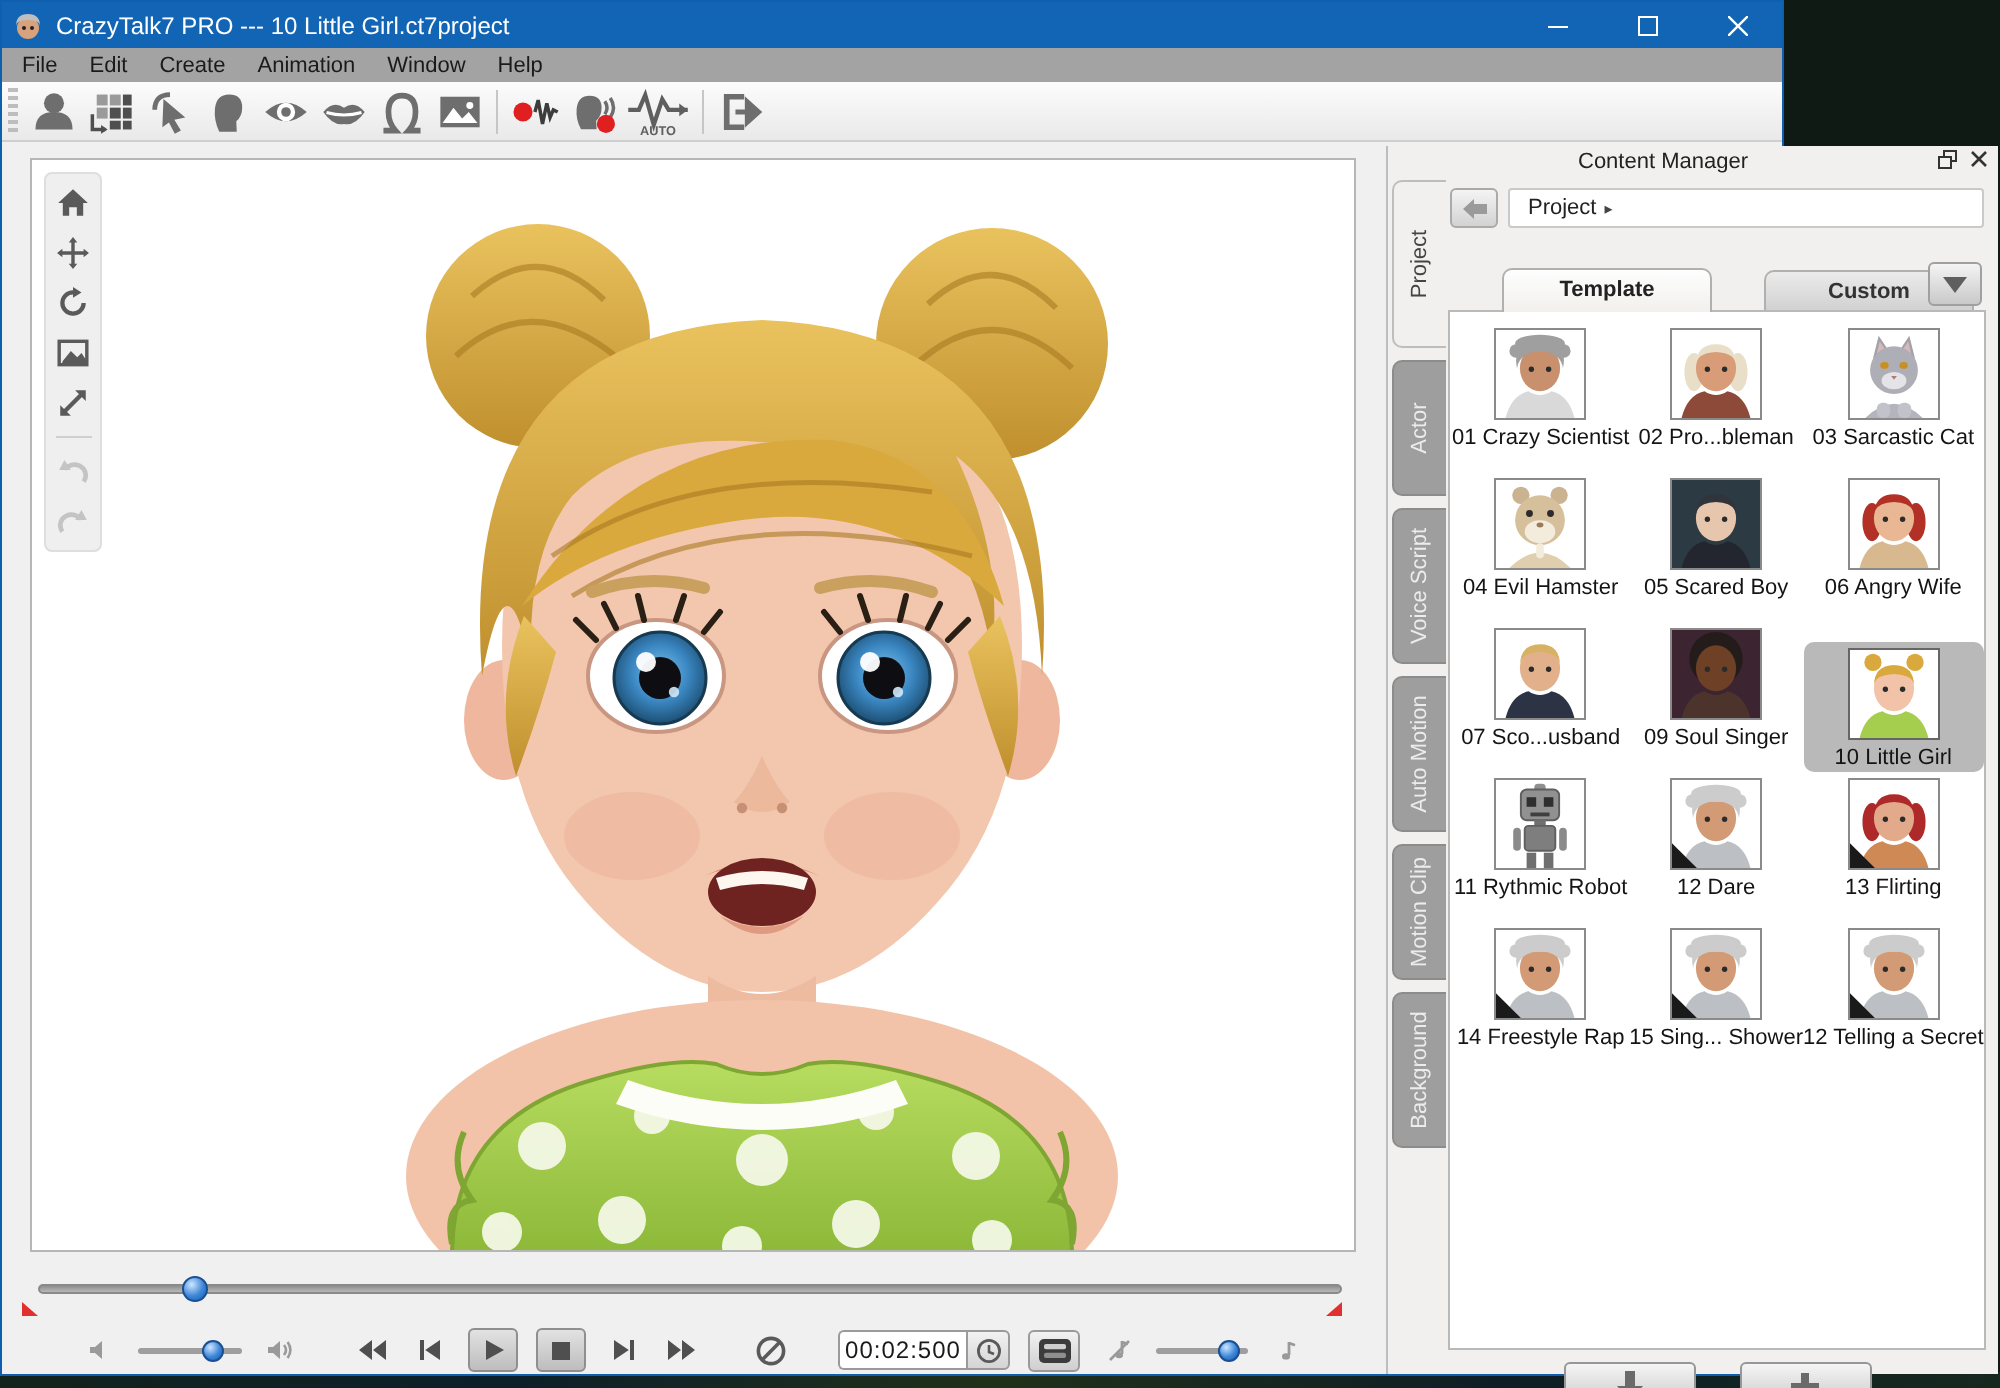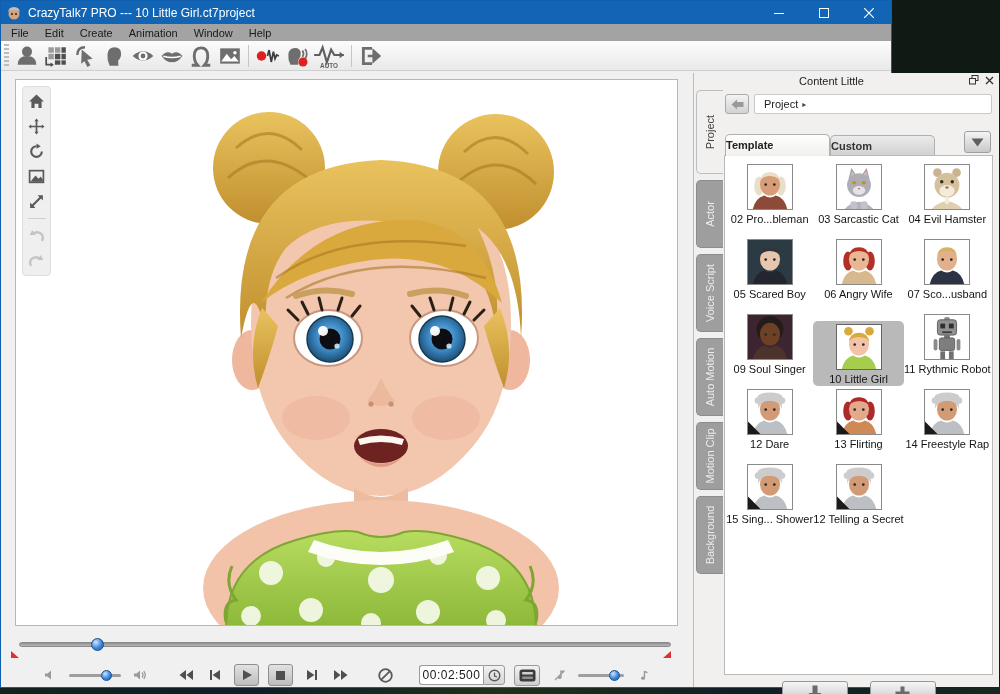--- a/index.html
+++ b/index.html
@@ -86,22 +86,22 @@
     white-space:nowrap; font-size:11px; color:#ececec; }
   .stab.active span { color:#444; }
   .panel-body { position:absolute; left:29px; top:16px; right:5px; bottom:0; }
   .nav-row { position:absolute; left:2px; right:2px; top:5px; height:21px; display:flex; gap:5px; }
   .back-btn { width:24px; height:20px; border:1px solid #aaa; border-radius:3px;
     background:linear-gradient(#f4f4f4,#d2d2d2); display:flex; align-items:center; justify-content:center; }
   .crumb { flex:1; height:20px; background:#fff; border:1px solid #c9c9c9; border-radius:2px;
     font-size:11px; color:#222; display:flex; align-items:center; padding-left:9px; gap:4px; }
   .crumb .arr { font-size:8px; color:#444; }
   .tabs-row { position:absolute; left:2px; top:45px; height:22px; display:flex; align-items:flex-end; }
-  .ctab { width:105px; height:22px; font-size:11px; font-weight:bold; text-align:left;
-    line-height:21px; border:1px solid #b0b0b0; border-bottom:none; border-radius:5px 5px 0 0; }
+  .ctab { width:105px; height:22px; font-size:11px; font-weight:bold; text-align:center;
+    line-height:21px; border:1px solid #b0b0b0; border-bottom:none; border-radius:5px 5px 0 0;margin-left:26px; }
   .ctab.active { background:linear-gradient(#fefefe,#f1f0ec); color:#222; position:relative; z-index:2; }
   .ctab.inactive { background:linear-gradient(#eceent,#d2d2d2); background:linear-gradient(#ebebeb,#d0d0d0);
     color:#333; height:21px; }
   .drop-btn { position:absolute; right:3px; top:42px; width:27px; height:22px; border:1px solid #a0a0a0;
     border-radius:3px; background:linear-gradient(#f4f4f4,#c9c9c9);
     display:flex; align-items:center; justify-content:center; }
   .grid-box { position:absolute; left:1px; right:1px; top:66px; height:520px; background:#fff;
     border:1px solid #b9b9b9; padding:5px 1px; display:grid;
     grid-template-columns:repeat(3,1fr); grid-auto-rows:75px; overflow:hidden; }
   .cell { display:flex; flex-direction:column; align-items:center; padding-top:3px; border-radius:5px; }
@@ -474,21 +474,21 @@
       <div class="pbtn-flat">
         <svg width="12" height="13" viewBox="0 0 12 13">
             <path d="M7.5 2 L7.5 8.5 M7.5 2.5 L10.5 3.6" stroke="#9a9a9a" stroke-width="1.4" fill="none"></path>
             <ellipse cx="6" cy="9.2" rx="2" ry="1.6" fill="#9a9a9a"></ellipse>
           </svg>
       </div>
     </div>
 
     <div class="panel">
       <div class="panel-header">
-        <div class="ph-title">Content Little</div>
+        <div class="ph-title">Content Manager</div>
         <div class="ph-icons">
           <span>
             <svg width="10" height="10" viewBox="0 0 10 10">
                 <rect x="3" y="0.5" width="6" height="5" fill="none" stroke="#333" stroke-width="1"></rect>
                 <rect x="0.5" y="3.5" width="6" height="5.5" fill="#f1f0ee" stroke="#333" stroke-width="1"></rect>
               </svg>
           </span>
           <span>
             <svg width="9" height="9" viewBox="0 0 9 9">
                 <path d="M1 1 L8 8 M8 1 L1 8" stroke="#333" stroke-width="1.3"></path>
@@ -537,20 +537,36 @@
         <div class="drop-btn">
           <svg width="13" height="9" viewBox="0 0 13 9">
               <path d="M0.5 0.5 L12.5 0.5 L6.5 8.5 Z" fill="#5f5f5f"></path>
             </svg>
         </div>
         <div class="grid-box">
             <div class="cell">
               <div class="thumb">
                 <svg width="44" height="44" viewBox="0 0 46 46">
                   <rect width="46" height="46" fill="#ffffff"></rect>
+                  <path d="M5 46 Q8 34 17 32 Q23 36 29 32 Q38 34 41 46 Z" fill="#d9d9d9"></path>
+                  <ellipse cx="23" cy="20" rx="10.5" ry="12" fill="#c9906e"></ellipse>
+                  <path d="M11 20 Q8 6 23 6 Q38 6 35 20 Q34 12 23 11 Q12 12 11 20 Z" fill="#9f9f9f"></path>
+                  <ellipse cx="23" cy="7" rx="13" ry="4.5" fill="#9f9f9f"></ellipse>
+                  <circle cx="10.5" cy="11" r="3.5" fill="#9f9f9f"></circle>
+                  <circle cx="35.5" cy="11" r="3.5" fill="#9f9f9f"></circle>
+                  <circle cx="18.5" cy="20.5" r="1.4" fill="#2b2b2b"></circle>
+                  <circle cx="27.5" cy="20.5" r="1.4" fill="#2b2b2b"></circle>
+                </svg>
+              </div>
+              <div class="clabel">01 Crazy Scientist</div>
+            </div>
+            <div class="cell">
+              <div class="thumb">
+                <svg width="44" height="44" viewBox="0 0 46 46">
+                  <rect width="46" height="46" fill="#ffffff"></rect>
                   <ellipse cx="11.5" cy="22" rx="5" ry="10" fill="#e9dfc9"></ellipse>
                   <ellipse cx="34.5" cy="22" rx="5" ry="10" fill="#e9dfc9"></ellipse>
                   <path d="M5 46 Q8 34 17 32 Q23 36 29 32 Q38 34 41 46 Z" fill="#8d4a38"></path>
                   <ellipse cx="23" cy="20" rx="10.5" ry="12" fill="#d89d78"></ellipse>
                   <path d="M12.5 19 Q12.5 7.5 23 7.5 Q33.5 7.5 33.5 19 Q33.5 12 23 11.5 Q12.5 12 12.5 19 Z" fill="#e9dfc9"></path>
                   <circle cx="18.5" cy="20.5" r="1.4" fill="#2b2b2b"></circle>
                   <circle cx="27.5" cy="20.5" r="1.4" fill="#2b2b2b"></circle>
                 </svg>
               </div>
               <div class="clabel">02 Pro...bleman</div>

